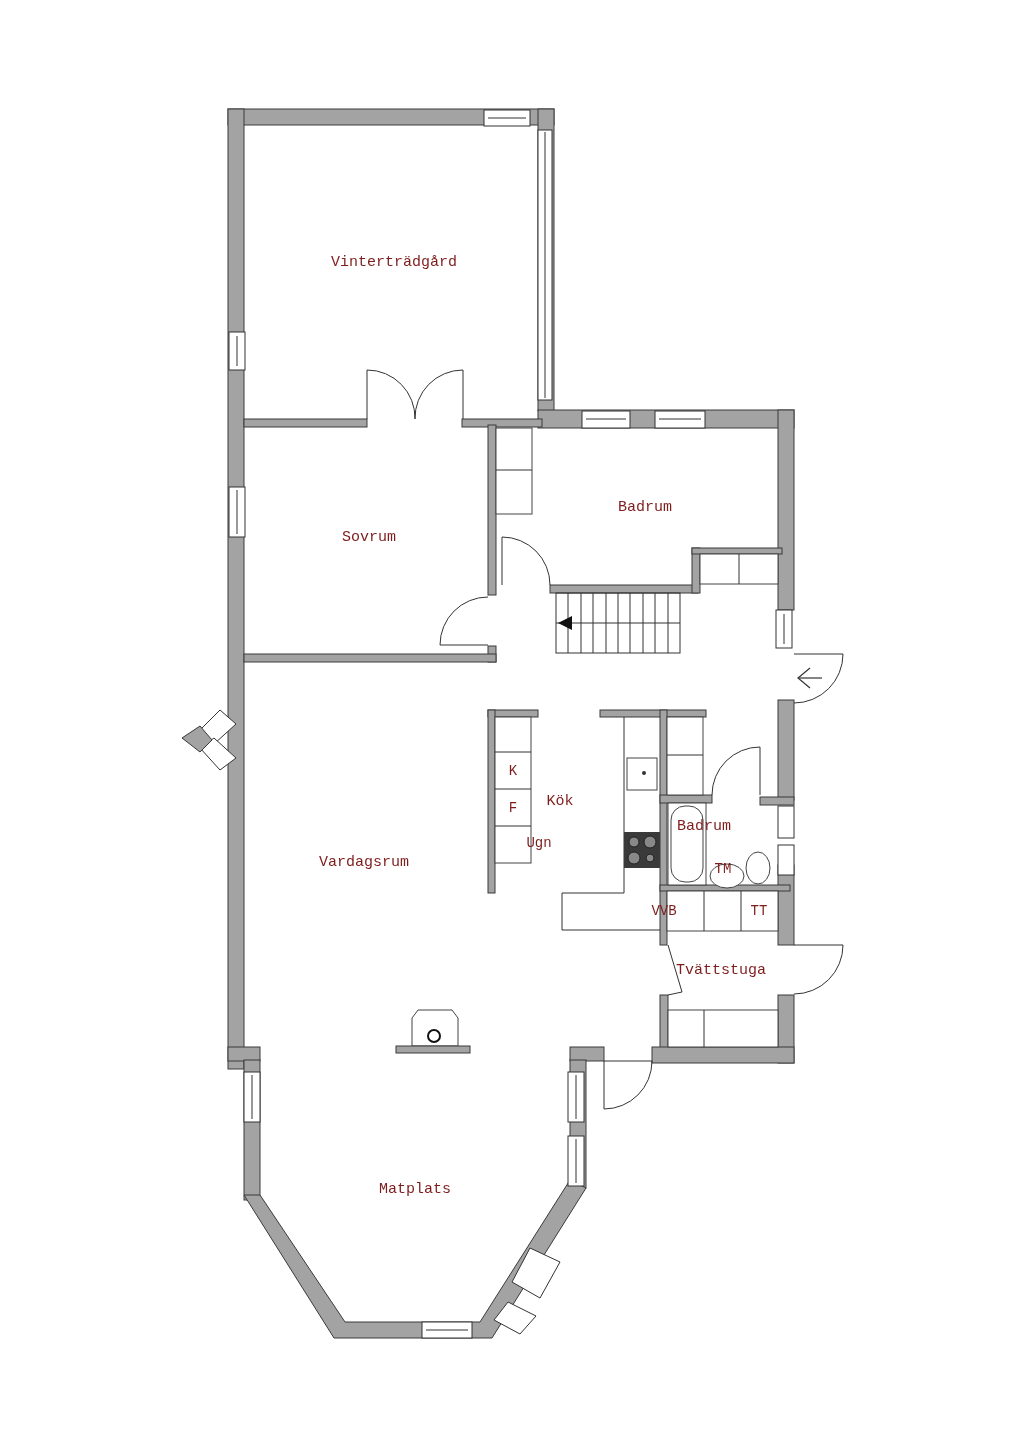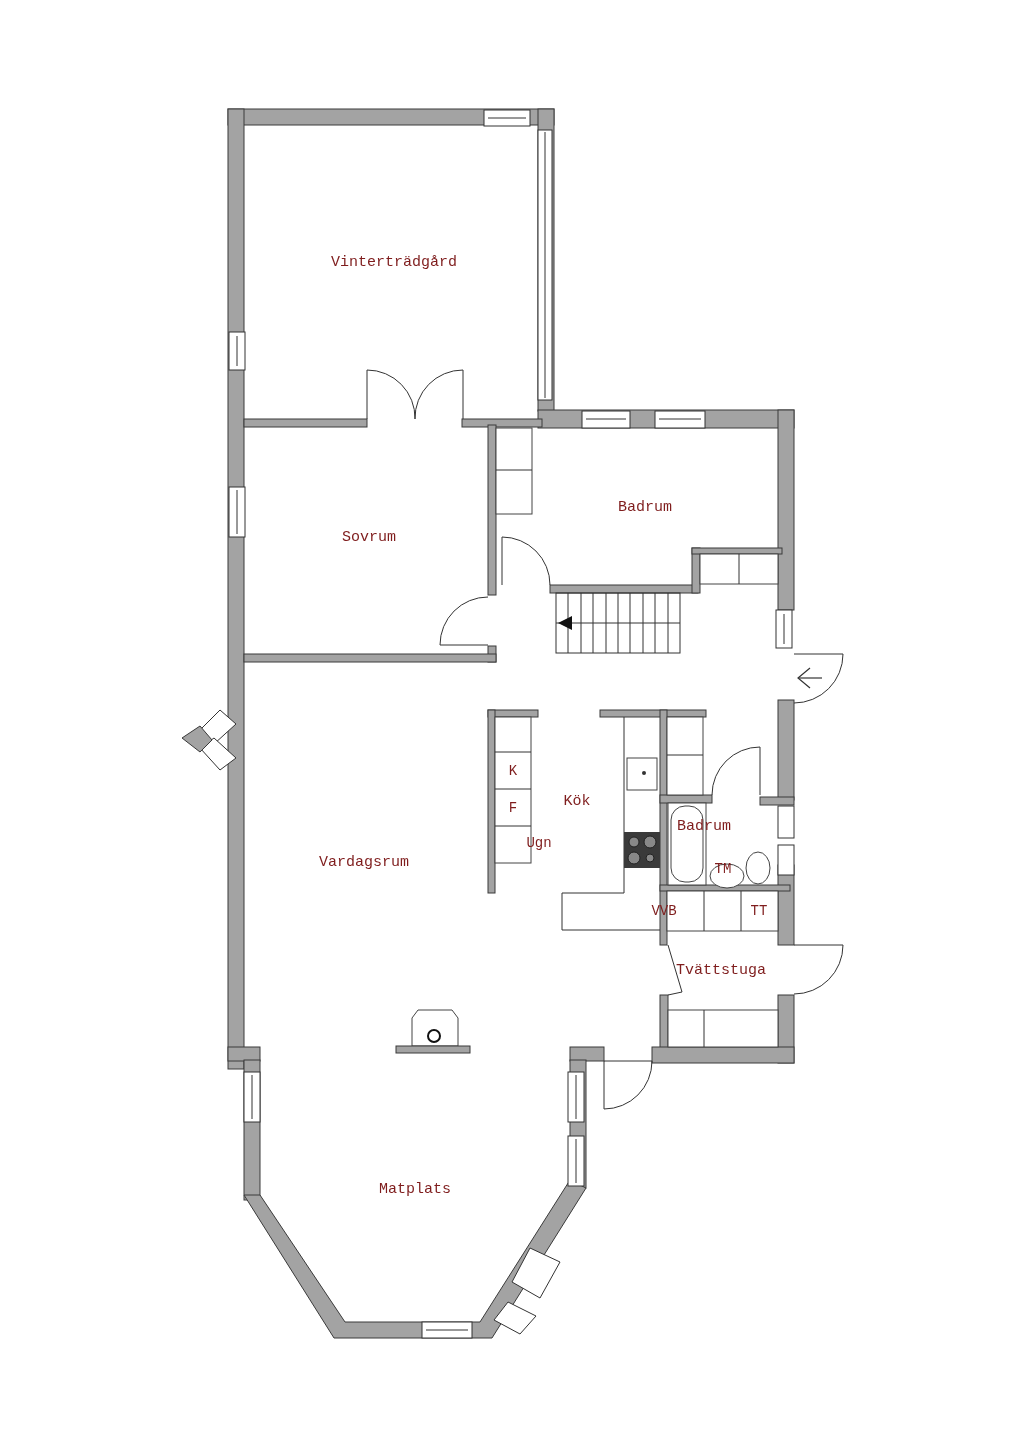--- a/index.html
+++ b/index.html
@@ -168,21 +168,21 @@
     <g stroke="#333" stroke-width="1.2" fill="none">
       <line x1="798" y1="678" x2="822" y2="678"></line>
       <polyline points="810,668 798,678 810,688"></polyline>
     </g>
   </g>
 </svg>
 
 <div class="label" style="left:394px;top:262px">Vinterträdgård</div>
 <div class="label" style="left:645px;top:507px">Badrum</div>
 <div class="label" style="left:369px;top:537px">Sovrum</div>
-<div class="label" style="left:577px;top:801px">Kök</div>
+<div class="label" style="left:560px;top:801px">Kök</div>
 <div class="label" style="left:704px;top:826px">Badrum</div>
 <div class="label" style="left:364px;top:862px">Vardagsrum</div>
 <div class="label" style="left:721px;top:970px">Tvättstuga</div>
 <div class="label" style="left:415px;top:1189px">Matplats</div>
 
 <div class="label small" style="left:513px;top:771px">K</div>
 <div class="label small" style="left:513px;top:808px">F</div>
 <div class="label small" style="left:539px;top:843px">Ugn</div>
 <div class="label small" style="left:664px;top:911px">VVB</div>
 <div class="label small" style="left:723px;top:869px">TM</div>

